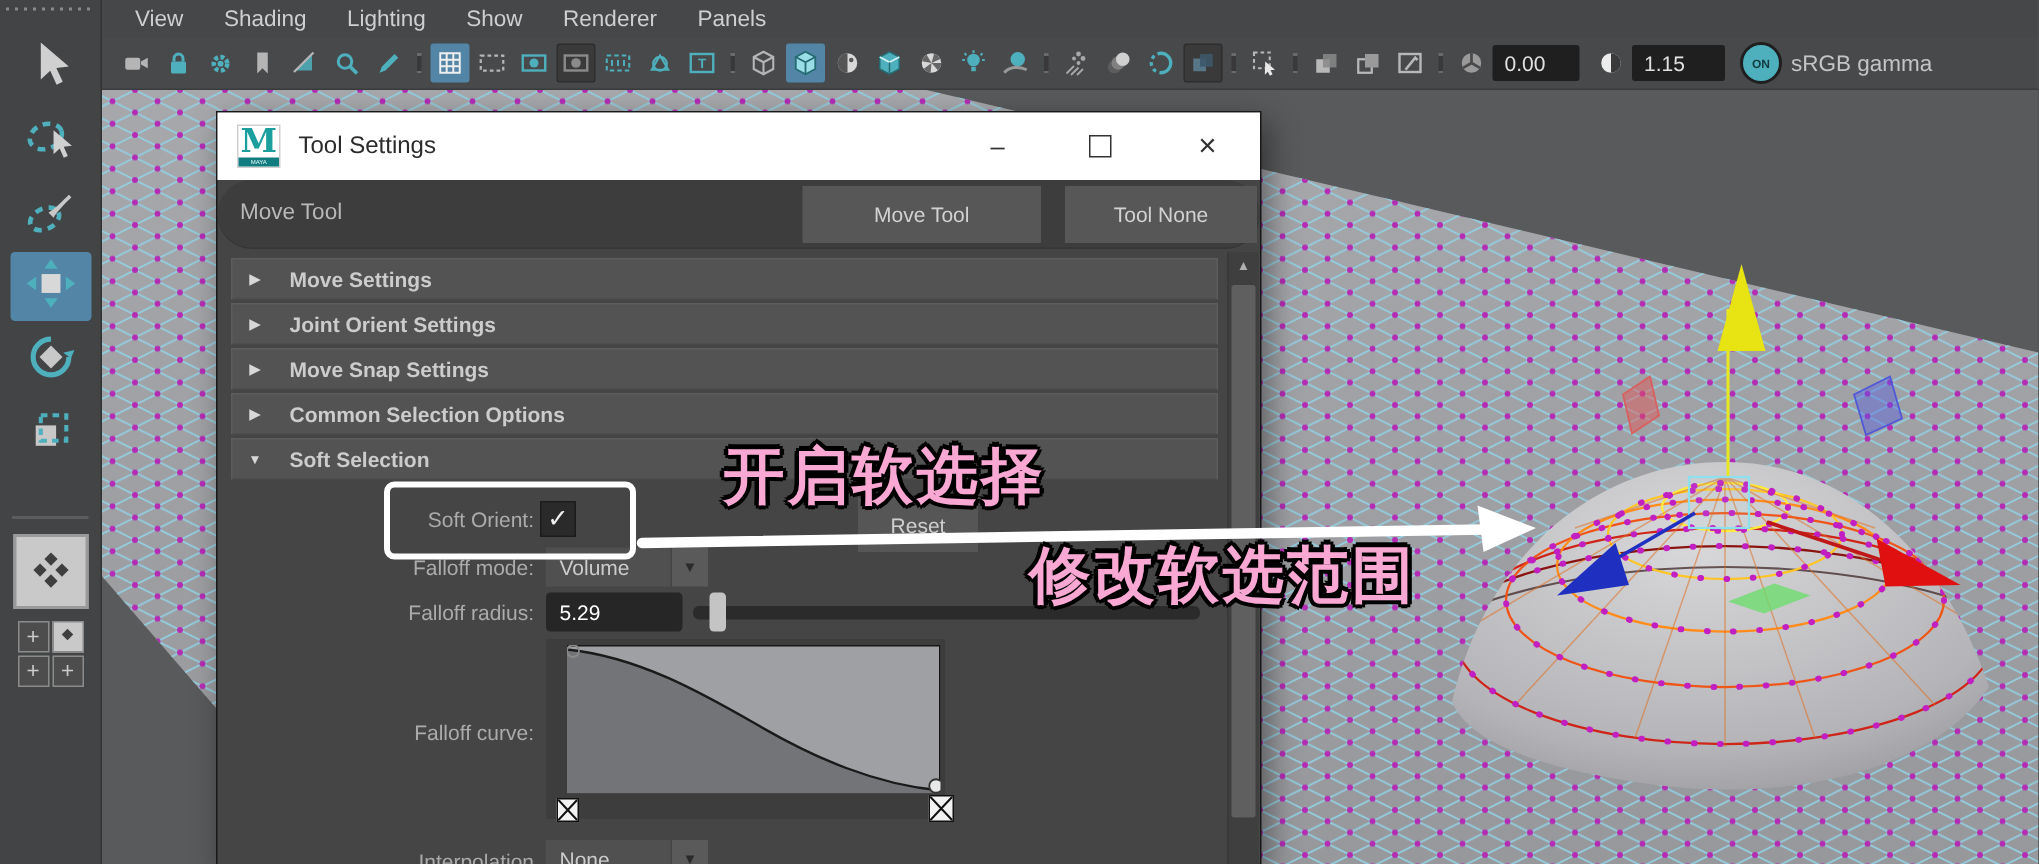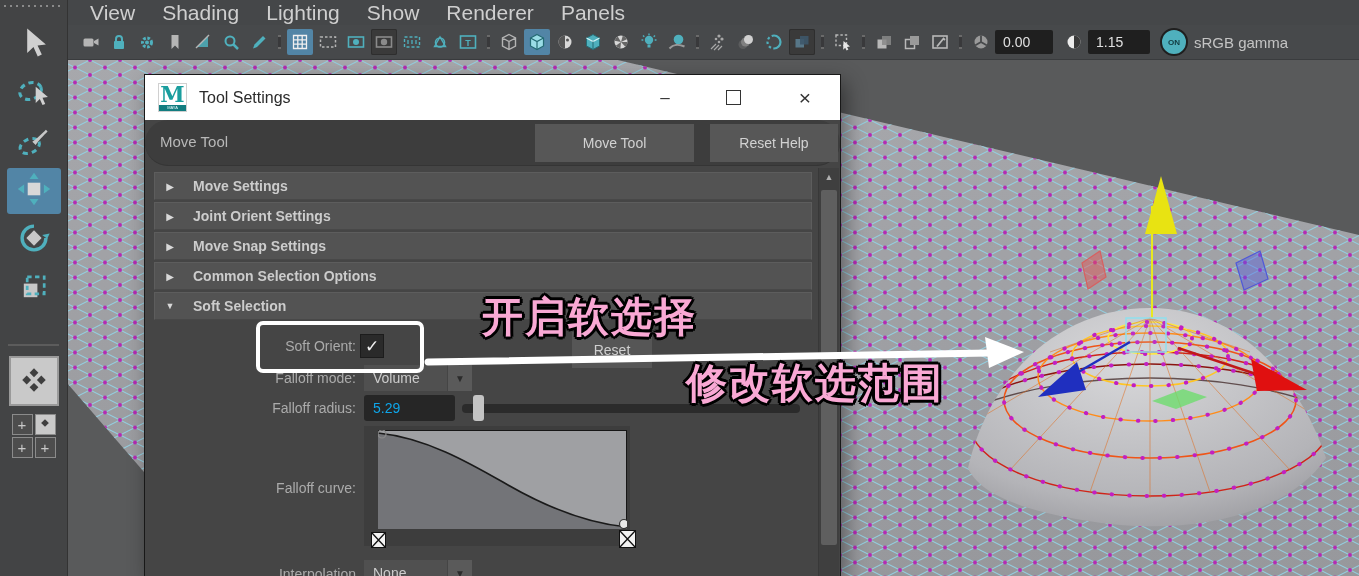--- a/index.html
+++ b/index.html
@@ -16,21 +16,21 @@
   .tool{width:54px;height:46px;margin:3px auto;display:flex;align-items:center;justify-content:center;border-radius:3px;cursor:pointer;}
   .tool.active{background:#5285a6;}
   .toolbox .sep{height:2px;background:#5c5c5c;margin:14px 8px 10px 8px;}
   .layout-big{width:46px;height:46px;margin:0 auto;background:#c9c9c9;border:2px solid #9a9a9a;display:flex;align-items:center;justify-content:center;cursor:pointer;}
   .qgrid{width:44px;margin:8px auto 0 auto;display:grid;grid-template-columns:21px 21px;grid-gap:2px;}
   .qbtn{width:21px;height:21px;box-sizing:border-box;border:1px solid #8b8b8b;background:#4d4d4d;color:#c9c9c9;
     display:flex;align-items:center;justify-content:center;font-size:15px;cursor:pointer;}
   .qbtn.lit{background:#c9c9c9;color:#3d3d3d;}
   
   .vp-menubar{position:absolute;left:67px;top:0;width:1292px;height:25px;background:#454749;display:flex;align-items:center;gap:27px;padding-left:23px;box-sizing:border-box;z-index:4;}
-  .vp-menubar .mi{color:#cfcfcf;font-size:21px;cursor:pointer;}
+  .vp-menubar .mi{color:#cfcfcf;font-size:15px;cursor:pointer;}
   .vp-toolbar{position:absolute;left:67px;top:25px;width:1292px;height:35px;background:#47494b;border-bottom:1px solid #3a3c3e;
     display:flex;align-items:center;padding-left:10px;box-sizing:border-box;z-index:4;}
   .tbi{width:26px;height:26px;margin:0 1px;border-radius:2px;display:flex;align-items:center;justify-content:center;cursor:pointer;flex:none;}
   .tbi.active{background:#5285a6;}
   .tbi.pressed{background:#3a3a3a;box-shadow:inset 0 0 0 1px #2e2e2e;}
   .tsep{width:3px;height:22px;margin:0 5px;flex:none;
     background:linear-gradient(#47494b 0 4px,#6a6a6a 4px 6px,#39393b 6px 16px,#6a6a6a 16px 18px,#47494b 18px);}
   .tfield{height:24px;background:#1f1f1f;border-radius:2px;color:#e0e0e0;font-size:14px;display:flex;align-items:center;padding-left:8px;box-sizing:border-box;flex:none;cursor:text;}
   .onbadge{width:24px;height:24px;border-radius:50%;background:#4fb0bd;border:2px solid #1f1f1f;color:#123a40;font-size:8px;font-weight:bold;
     display:flex;align-items:center;justify-content:center;margin:0 6px 0 10px;flex:none;cursor:pointer;}
@@ -59,21 +59,21 @@
     display:flex;align-items:center;cursor:pointer;}
   .sect .arr{width:30px;text-align:center;color:#d8d8d8;font-size:10px;}
   .sect .slabel{color:#cccccc;font-size:14px;font-weight:bold;margin-left:8px;}
   .flabel{position:absolute;color:#ababab;font-size:14px;text-align:right;}
   .checkbox{position:absolute;left:215px;top:259px;width:22px;height:22px;background:#2a2a2a;border:1px solid #1c1c1c;color:#f0f0f0;
     display:flex;align-items:center;justify-content:center;font-size:17px;font-weight:bold;cursor:pointer;}
   .rbtn{position:absolute;left:427px;top:257px;width:80px;height:36px;background:#565656;color:#cfcfcf;font-size:14px;
     display:flex;align-items:center;justify-content:center;cursor:pointer;}
   .dd{position:absolute;height:26px;background:#505050;color:#cccccc;font-size:14px;display:flex;align-items:center;padding-left:9px;box-sizing:border-box;cursor:pointer;}
   .ddarr{position:absolute;width:24px;height:26px;background:#5a5a5a;color:#2b2b2b;font-size:10px;display:flex;align-items:center;justify-content:center;cursor:pointer;}
-  .numfield{position:absolute;left:219px;top:320px;width:91px;height:26px;background:#262626;border-radius:3px;color:#0ea5e9;font-size:14px;
+  .numfield{position:absolute;left:219px;top:320px;width:91px;height:26px;background:#262626;border-radius:3px;color:#ffffff;font-size:14px;
     display:flex;align-items:center;padding-left:9px;box-sizing:border-box;cursor:text;}
   .slider-track{position:absolute;left:317px;top:329px;width:338px;height:9px;background:#2b2b2b;border-radius:4px;cursor:pointer;}
   .slider-handle{position:absolute;left:328px;top:320px;width:11px;height:26px;background:#c4c4c4;border-radius:3px;cursor:grab;}
   .curvewrap{position:absolute;left:219px;top:351px;width:266px;height:120px;background:#3d3d3d;}
   .marker{position:absolute;width:15px;height:16px;background:#f2f2f2;border:1px solid #111;box-sizing:border-box;cursor:pointer;}
   .marker svg{display:block;}
   .scroll{position:absolute;left:673px;top:93px;width:20px;height:408px;background:#3f3f3f;border-left:1px solid #383838;}
   .scroll .up{height:18px;display:flex;align-items:center;justify-content:center;color:#b0b0b0;font-size:9px;cursor:pointer;}
   .scroll .thumb{position:absolute;left:2px;top:22px;width:16px;height:355px;background:#5f5f5f;border-radius:2px;cursor:grab;}
   
@@ -442,21 +442,21 @@
     <span class="wtitle">Tool Settings</span>
     <span class="wbtn min">–</span>
     <span class="wbtn max">
         <span class="maxbox"></span>
       </span>
     <span class="wbtn cls">×</span>
   </div>
   <div class="toolhdr">
     <span class="toolname">Move Tool</span>
     <div class="hbtn reset">Move Tool</div>
-    <div class="hbtn help">Reset Help</div>
+    <div class="hbtn help">Tool None</div>
   </div>
 
   <div class="sect" style="top:97px">
     <span class="arr">▶</span>
     <span class="slabel">Move Settings</span>
   </div>
   <div class="sect" style="top:127px">
     <span class="arr">▶</span>
     <span class="slabel">Joint Orient Settings</span>
   </div>

